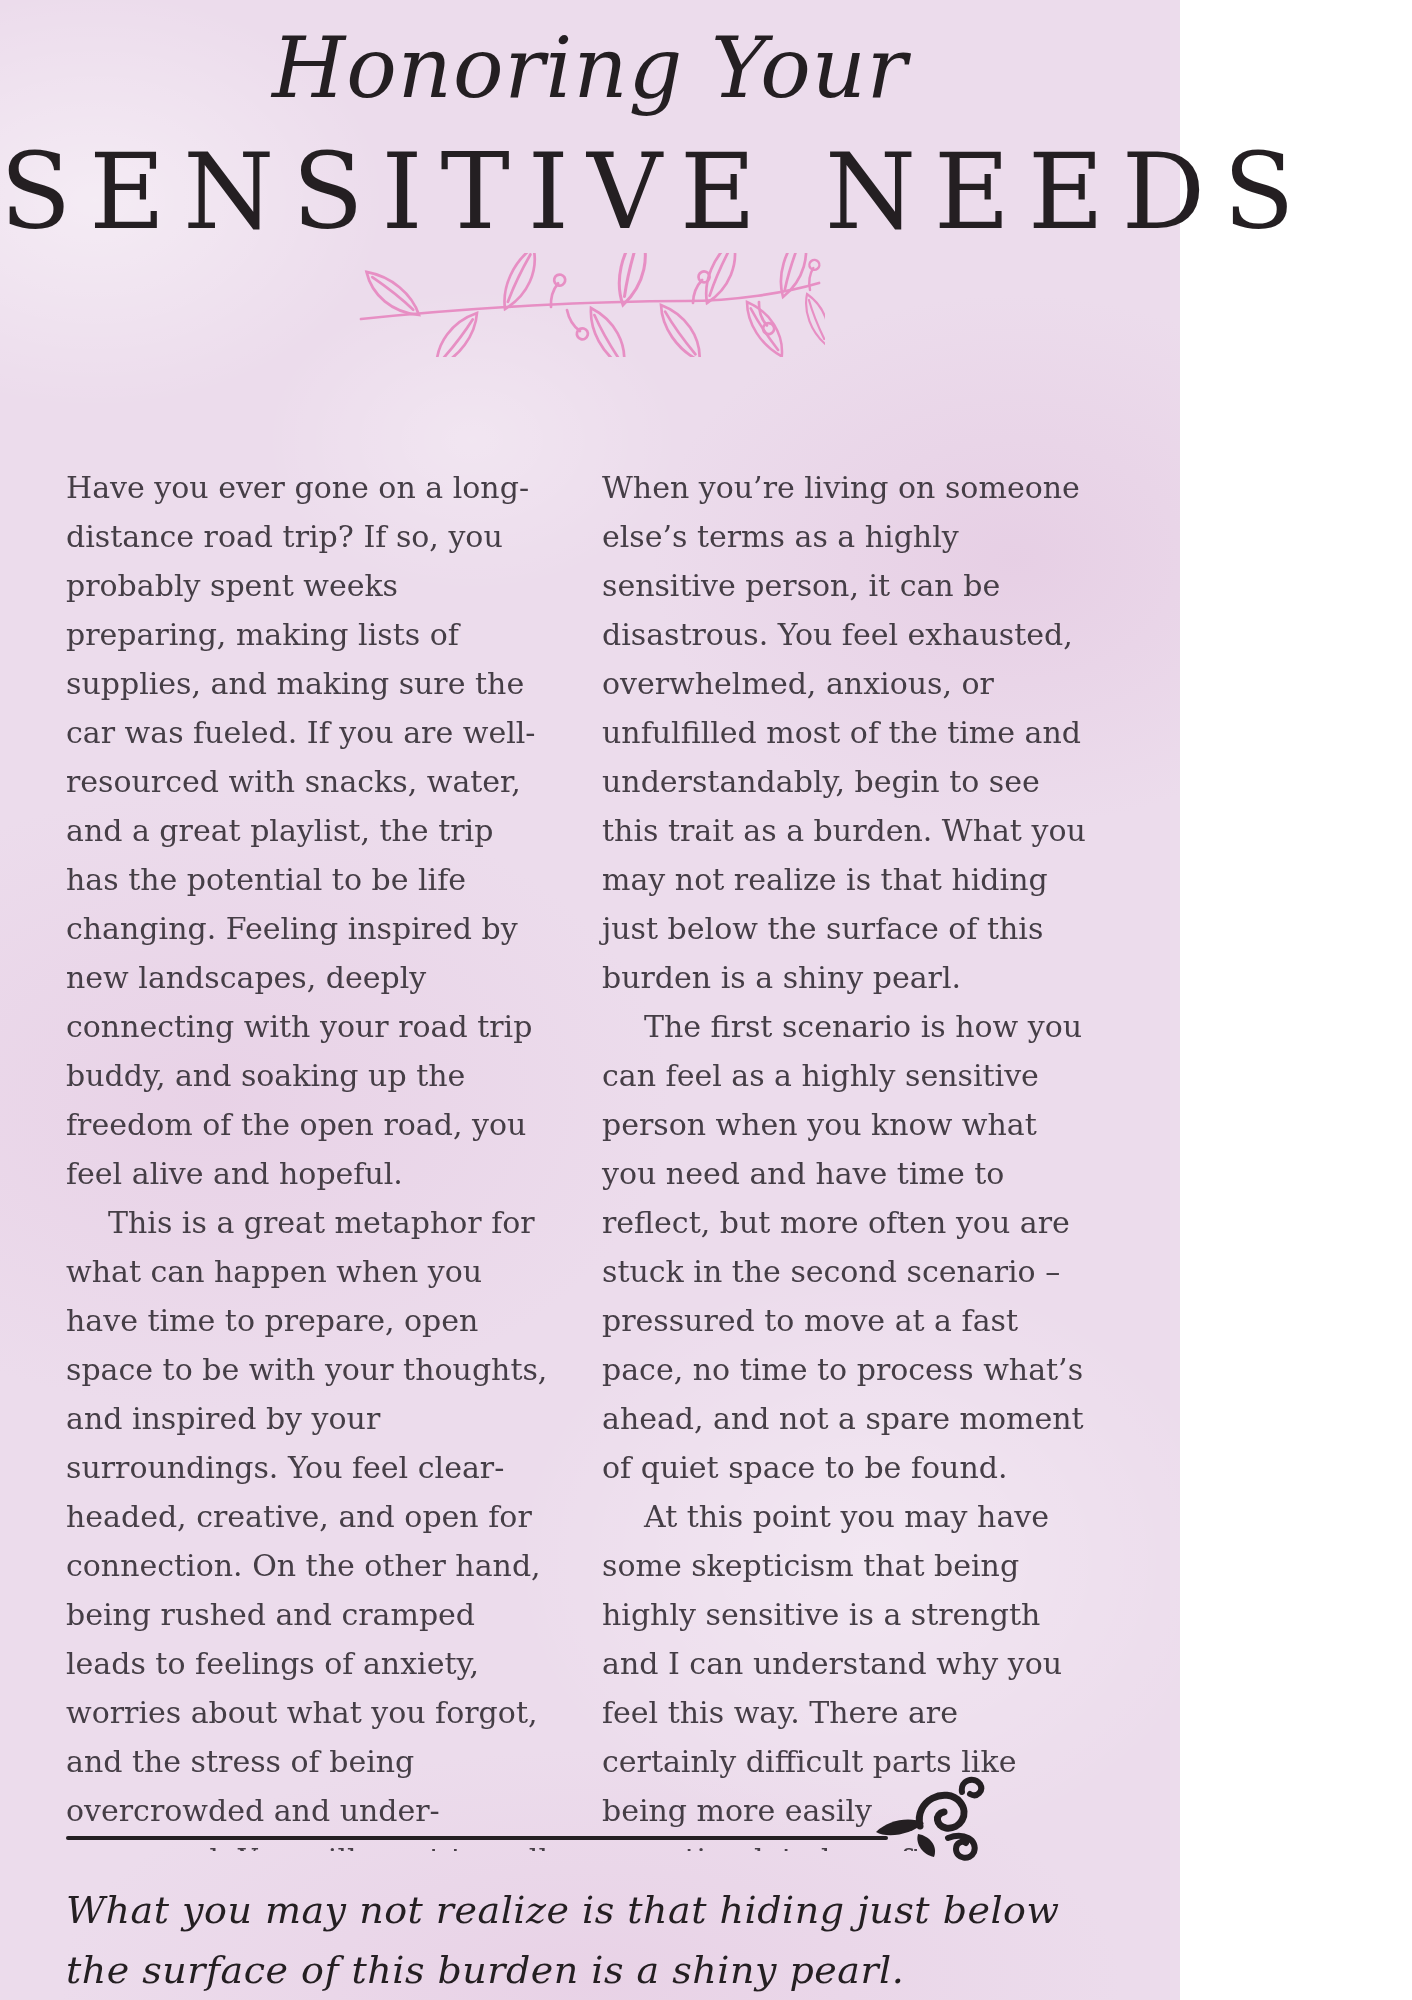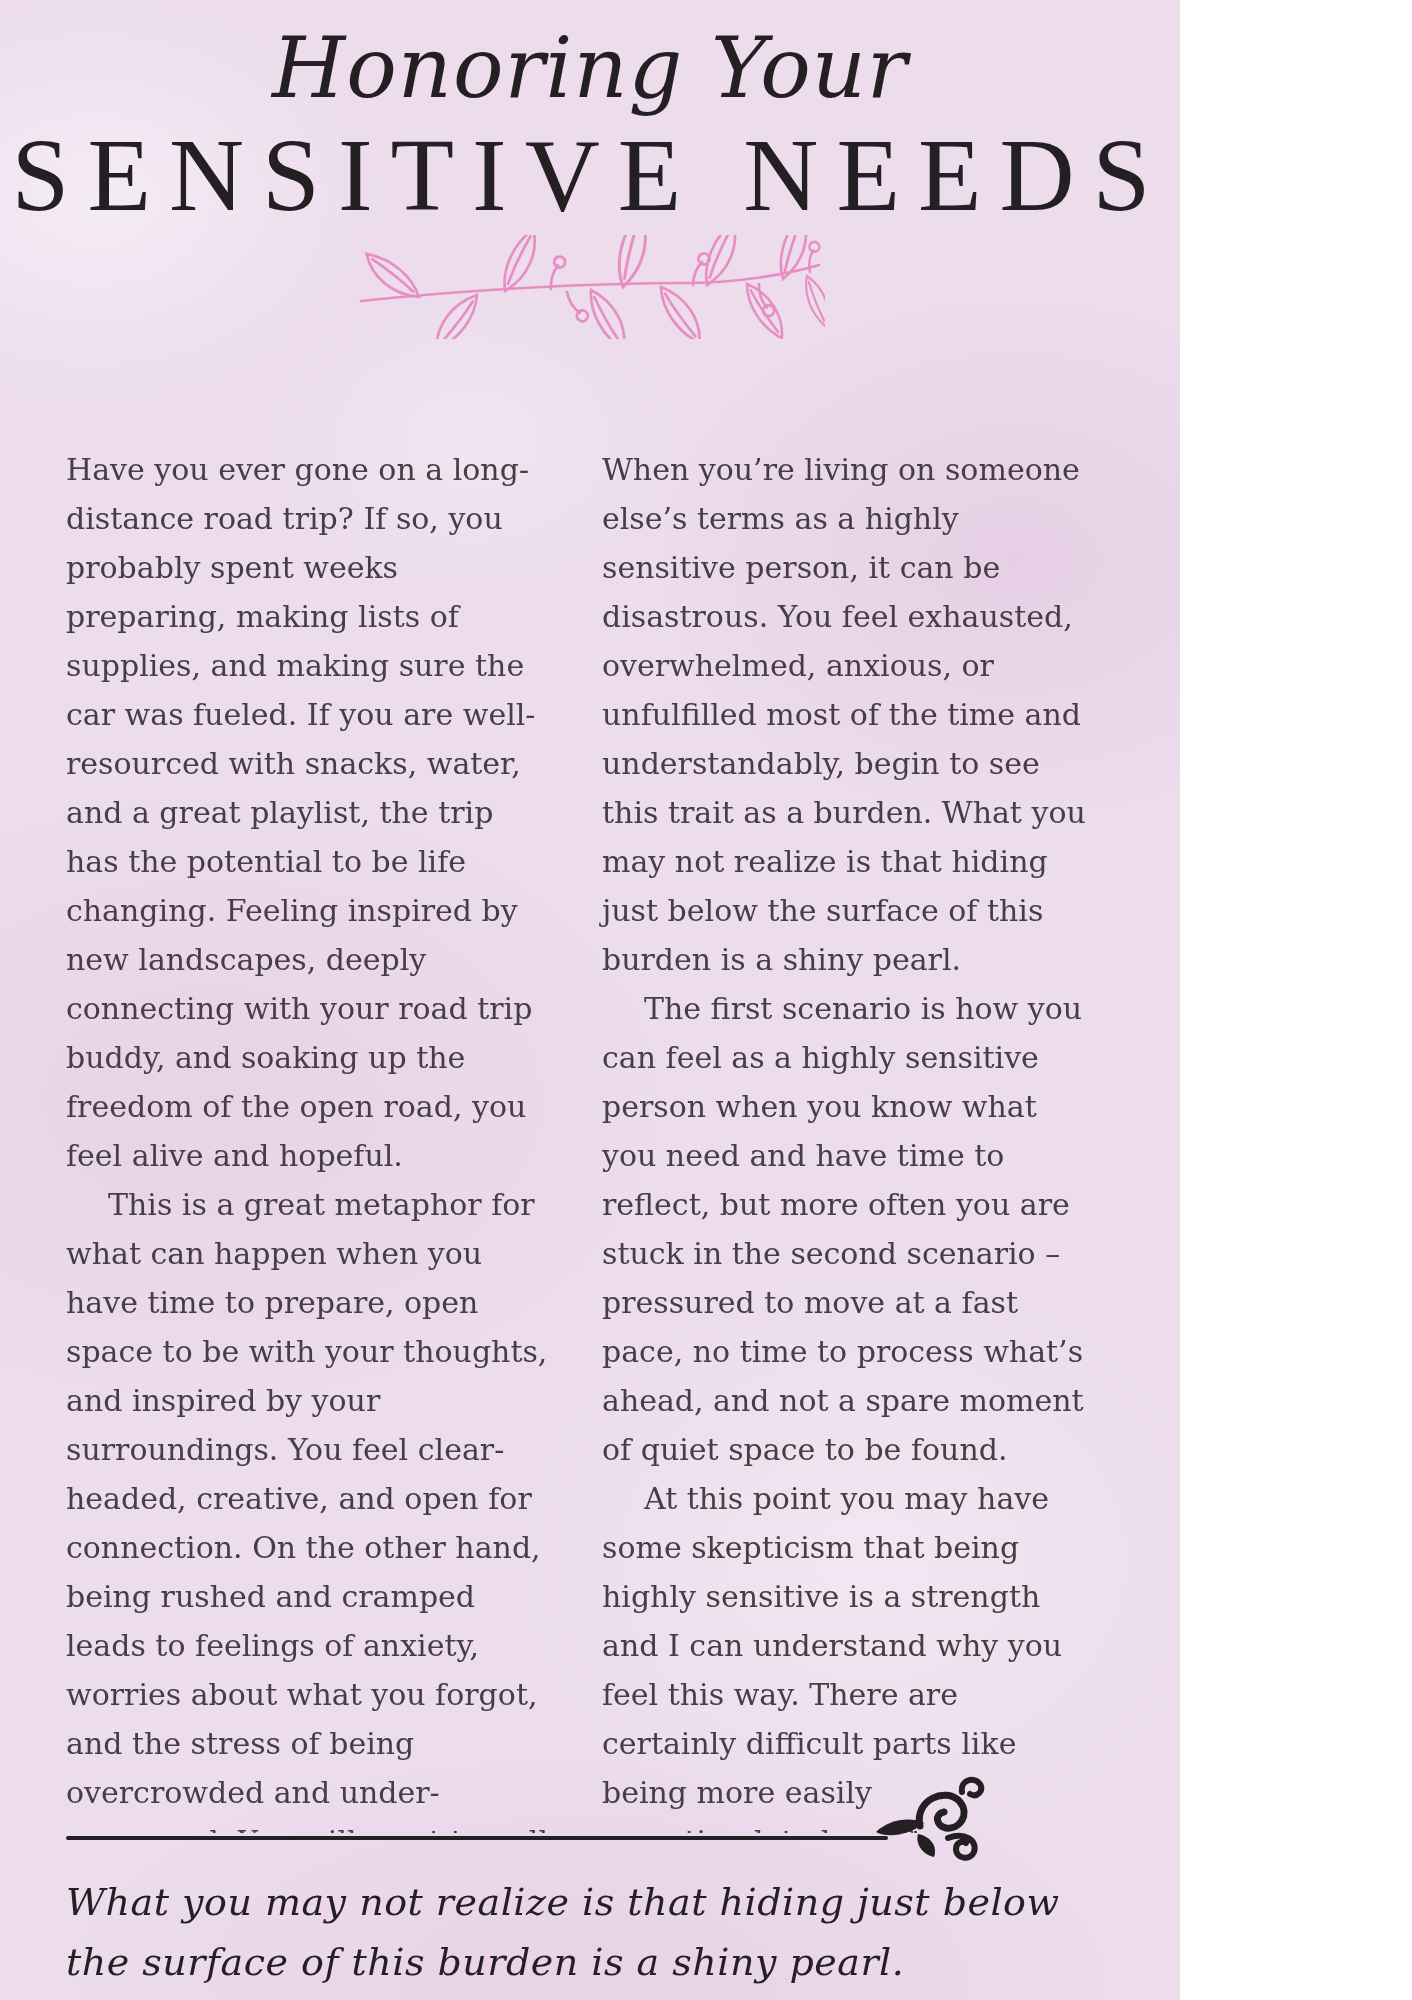--- a/index.html
+++ b/index.html
@@ -26,27 +26,26 @@
     color:var(--body-ink);
   }
   header{ text-align:center; padding-top:26px; }
   .title-script{
     font-size:84px; line-height:1;
     font-weight:500; font-style:italic;
     color:var(--ink);
     letter-spacing:1px;
   }
   .title-caps{
-    margin-top:10px;
+    margin-top:28px;
     font-size:104px; line-height:1.05;
     font-weight:500;
     letter-spacing:18px;
     color:var(--ink);
     white-space:nowrap;
-    font-family:Liberation Serif, serif;
   }
   .divider{ margin-top:6px; display:flex; justify-content:center; }
   .divider svg{ display:block; }
   .columns{
     display:flex;
     gap:50px;
     padding:0 92px 0 66px;
     margin-top:106px;
     height:1388px;
     overflow:hidden;
@@ -70,21 +69,21 @@
     height:72px;
   }
   .rule{
     width:822px; height:4px;
     background:var(--ink);
     margin-bottom:24px;
     border-radius:2px;
   }
   .flourish{ margin-left:-14px; display:block; }
   .quote{
-    margin-top:8px;
+    margin-top:16px;
     font-style:italic;
     font-size:38px;
     line-height:60px;
     color:var(--ink);
     letter-spacing:.5px;
   }
   .qline{ display:block; }
 </style>
 </head>
 <body>

